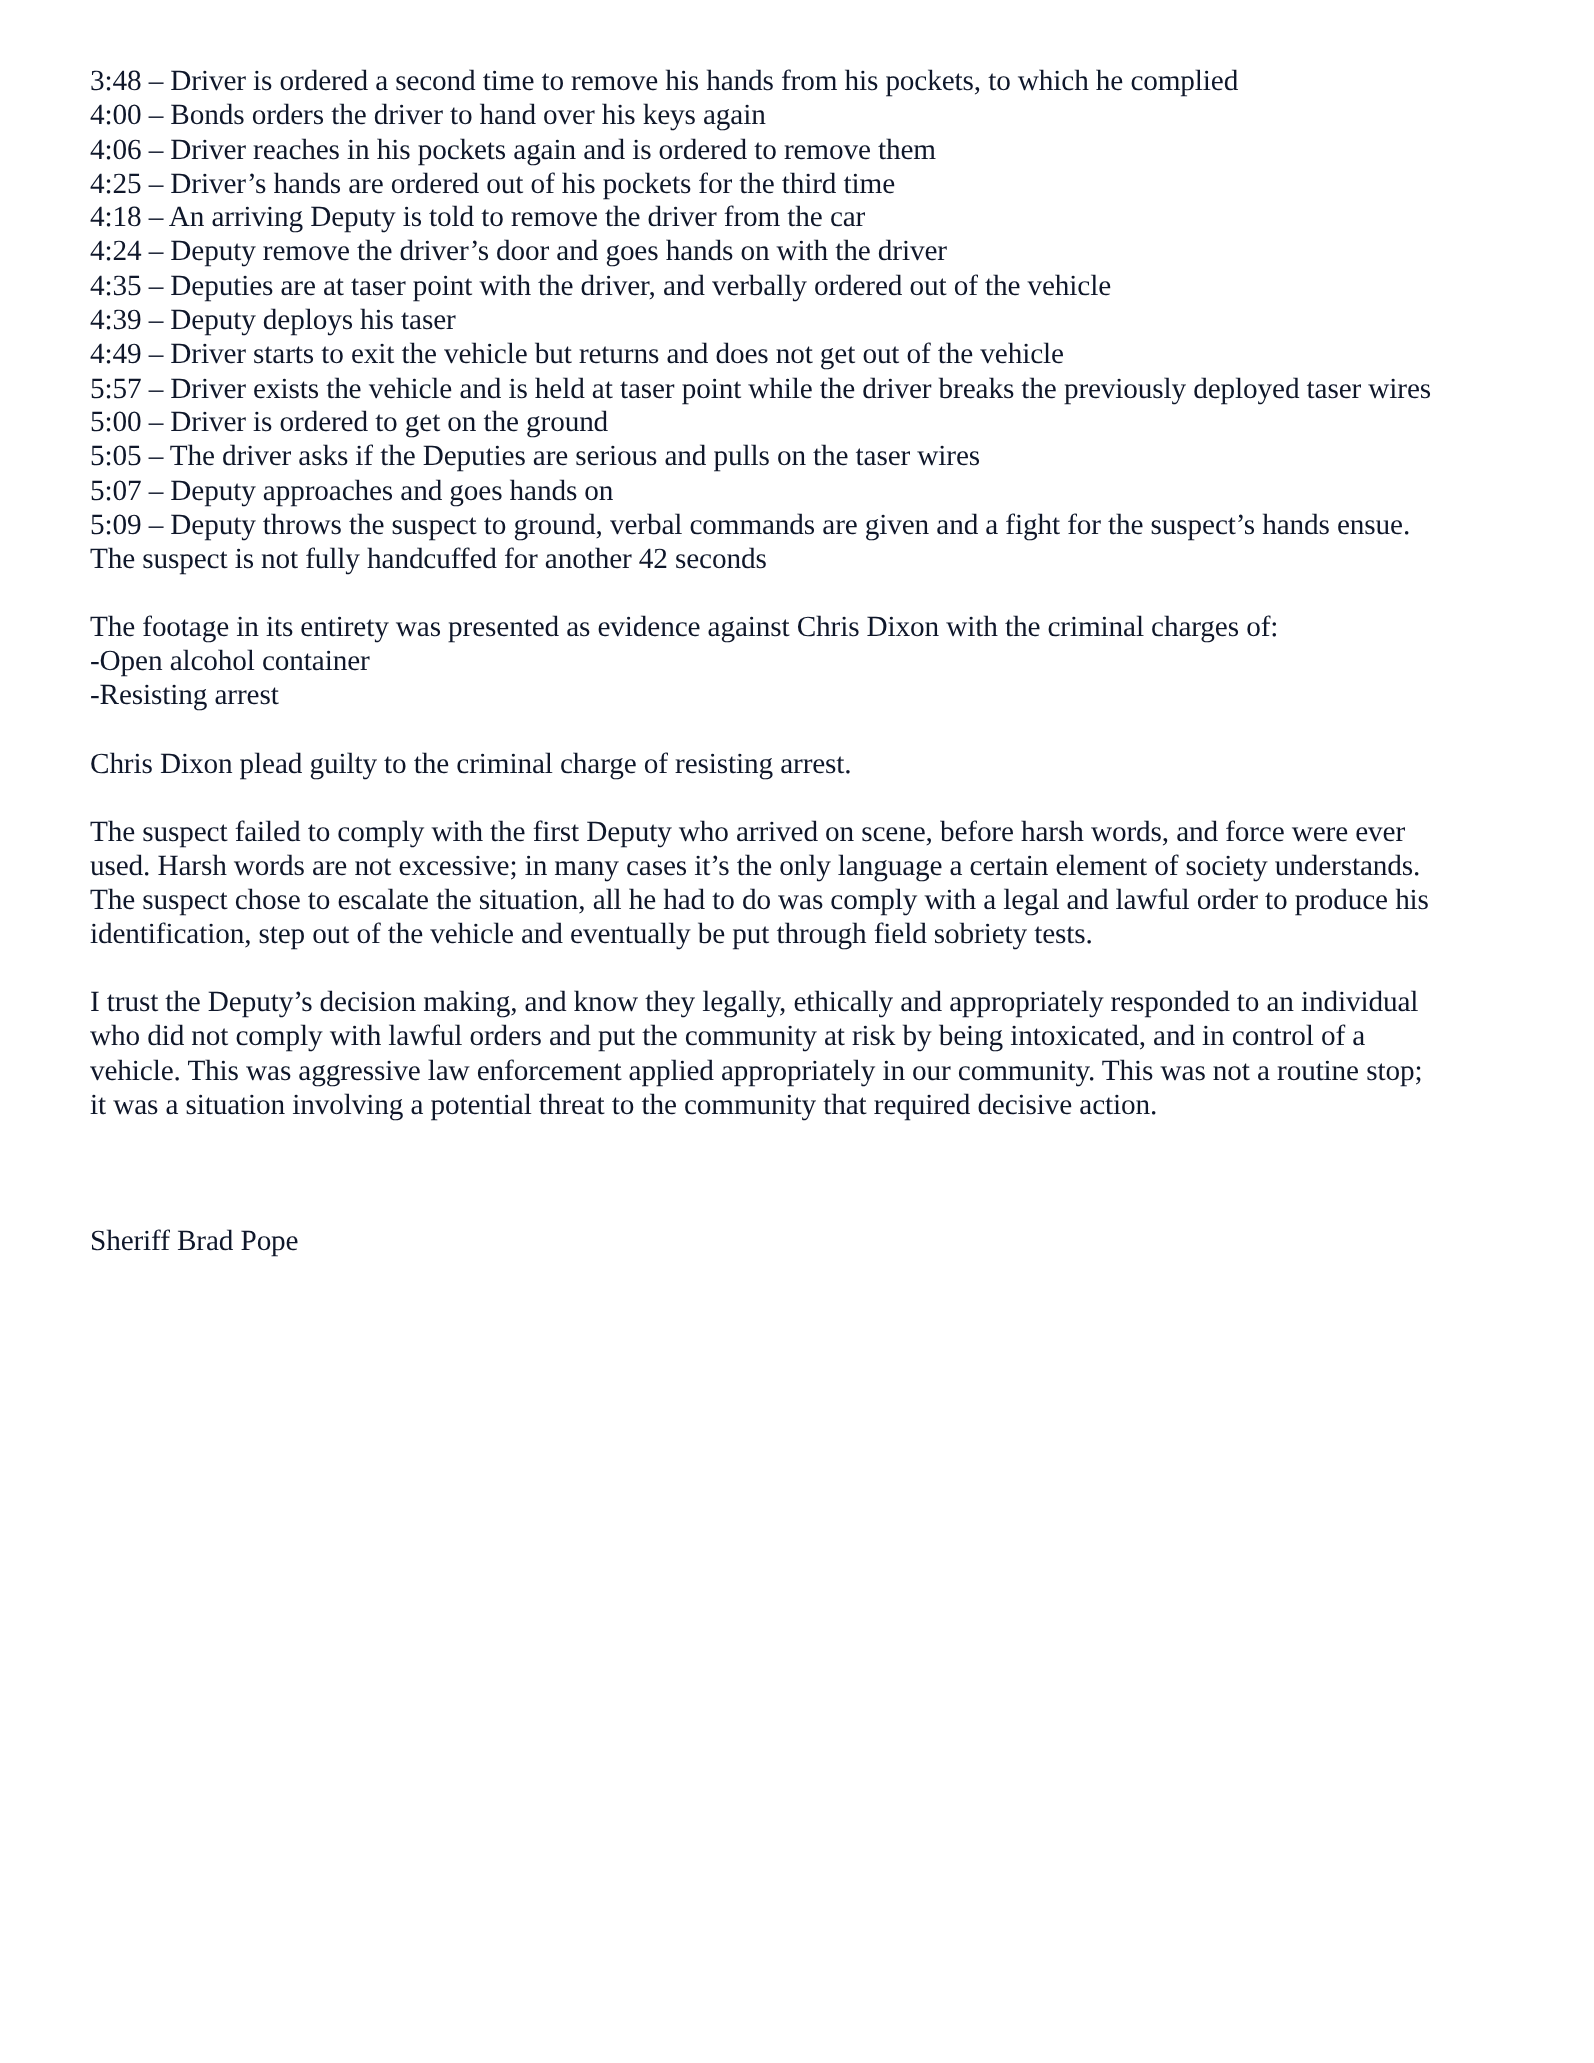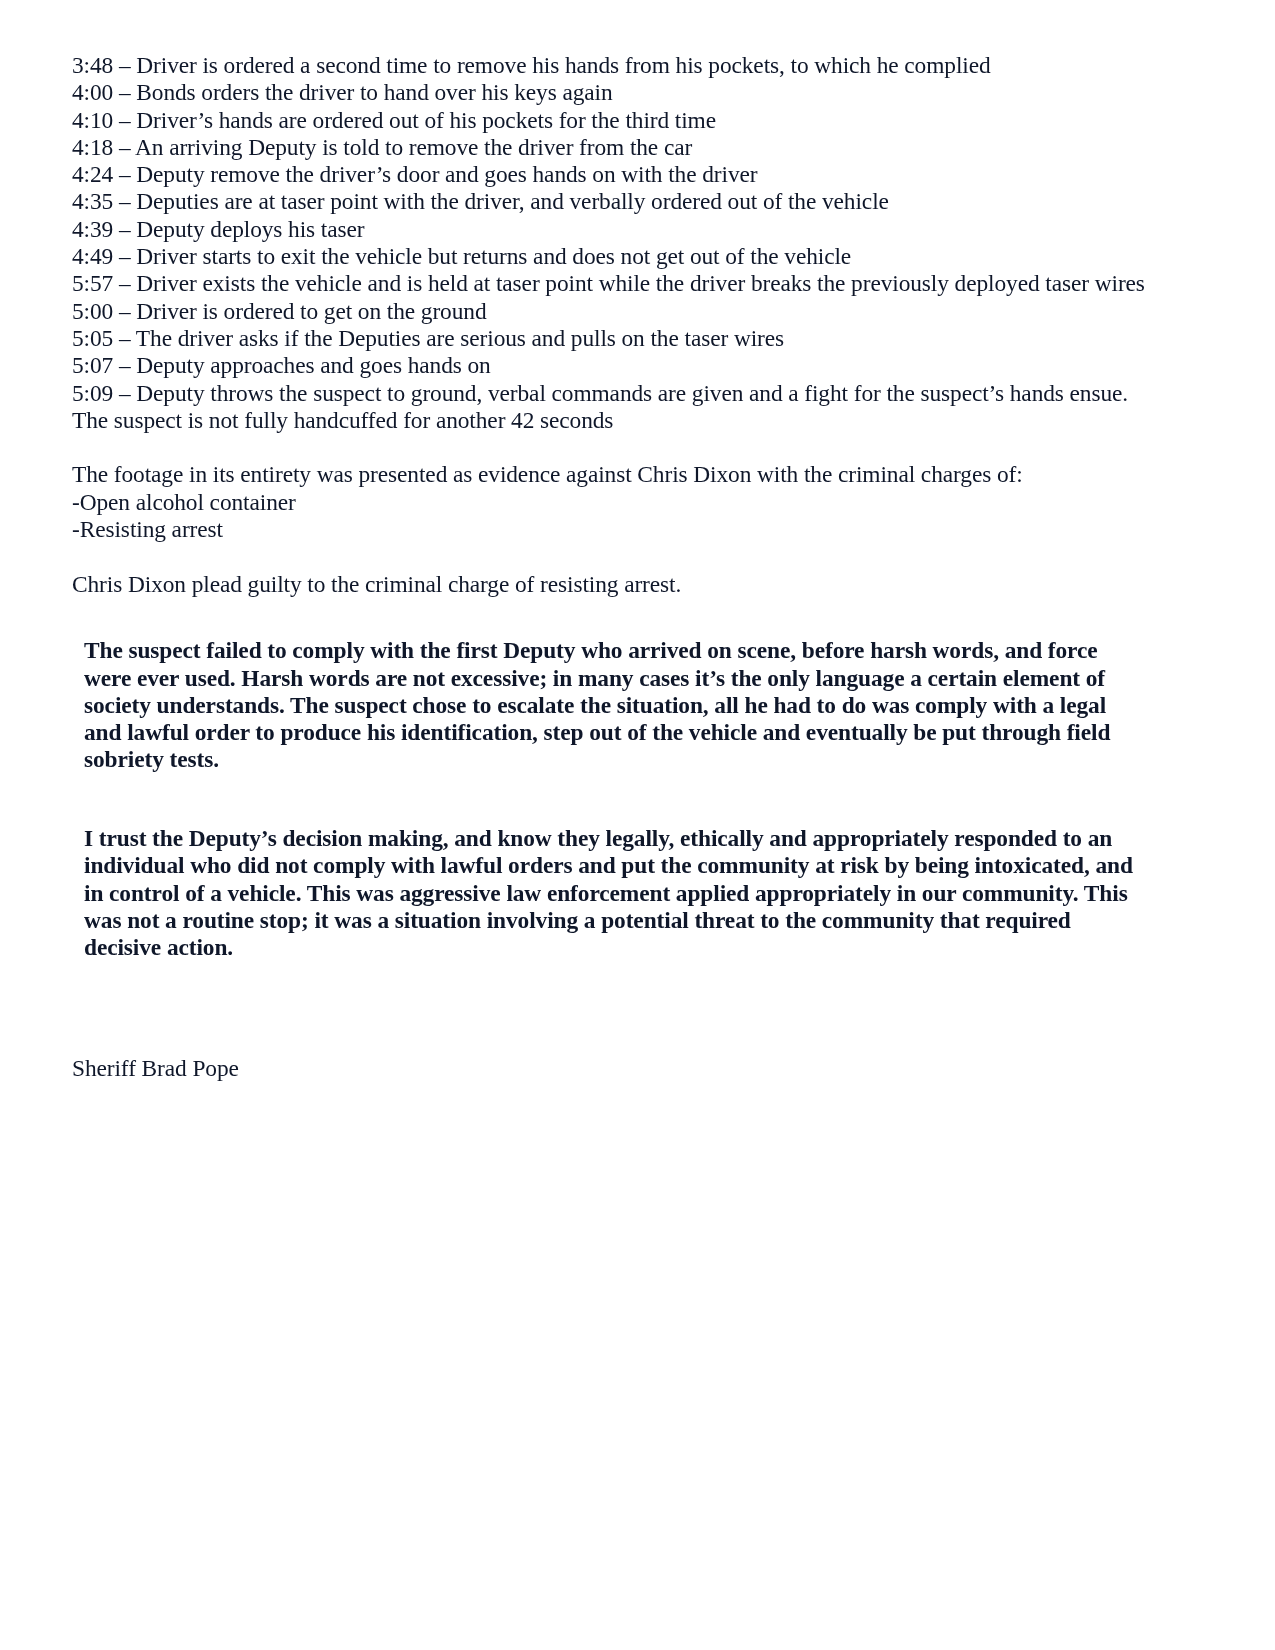--- a/index.html
+++ b/index.html
@@ -26,40 +26,40 @@
     }
     .line {
       white-space: pre-wrap;
       margin: 0;
       padding: 0;
     }
     .blank {
       height: 27.3px;
     }
     .para {
-      margin: 12px;
+      margin: 0;
       padding: 0;
-      font-weight: bold;
     }
     .spacer-lg {
       height: 54.6px;
     }
     .timeline .entry {
       display: block;
     }
   </style>
 </head>
 <body>
 
 <div class="page">
 
   <div class="timeline">
     <div class="entry"><span>3:48</span><span> – </span><span>Driver is ordered a second time to remove his hands from his pockets, to which he complied</span></div>
     <div class="entry"><span>4:00</span><span> – </span><span>Bonds orders the driver to hand over his keys again</span></div>
-    <div class="entry"><span>4:10</span><span> – </span><span>Driver’s hands are ordered out of his pockets for the third time</span></div>
+    <div class="entry"><span>4:06</span><span> – </span><span>Driver reaches in his pockets again and is ordered to remove them</span></div>
+    <div class="entry"><span>4:25</span><span> – </span><span>Driver’s hands are ordered out of his pockets for the third time</span></div>
     <div class="entry"><span>4:18</span><span> – </span><span>An arriving Deputy is told to remove the driver from the car</span></div>
     <div class="entry"><span>4:24</span><span> – </span><span>Deputy remove the driver’s door and goes hands on with the driver</span></div>
     <div class="entry"><span>4:35</span><span> – </span><span>Deputies are at taser point with the driver, and verbally ordered out of the vehicle</span></div>
     <div class="entry"><span>4:39</span><span> – </span><span>Deputy deploys his taser</span></div>
     <div class="entry"><span>4:49</span><span> – </span><span>Driver starts to exit the vehicle but returns and does not get out of the vehicle</span></div>
     <div class="entry"><span>5:57</span><span> – </span><span>Driver exists the vehicle and is held at taser point while the driver breaks the previously deployed taser wires</span></div>
     <div class="entry"><span>5:00</span><span> – </span><span>Driver is ordered to get on the ground</span></div>
     <div class="entry"><span>5:05</span><span> – </span><span>The driver asks if the Deputies are serious and pulls on the taser wires</span></div>
     <div class="entry"><span>5:07</span><span> – </span><span>Deputy approaches and goes hands on</span></div>
     <div class="entry"><span>5:09</span><span> – </span><span>Deputy throws the suspect to ground, verbal commands are given and a fight for the suspect’s hands ensue.  The suspect is not fully handcuffed for another 42 seconds</span></div>

